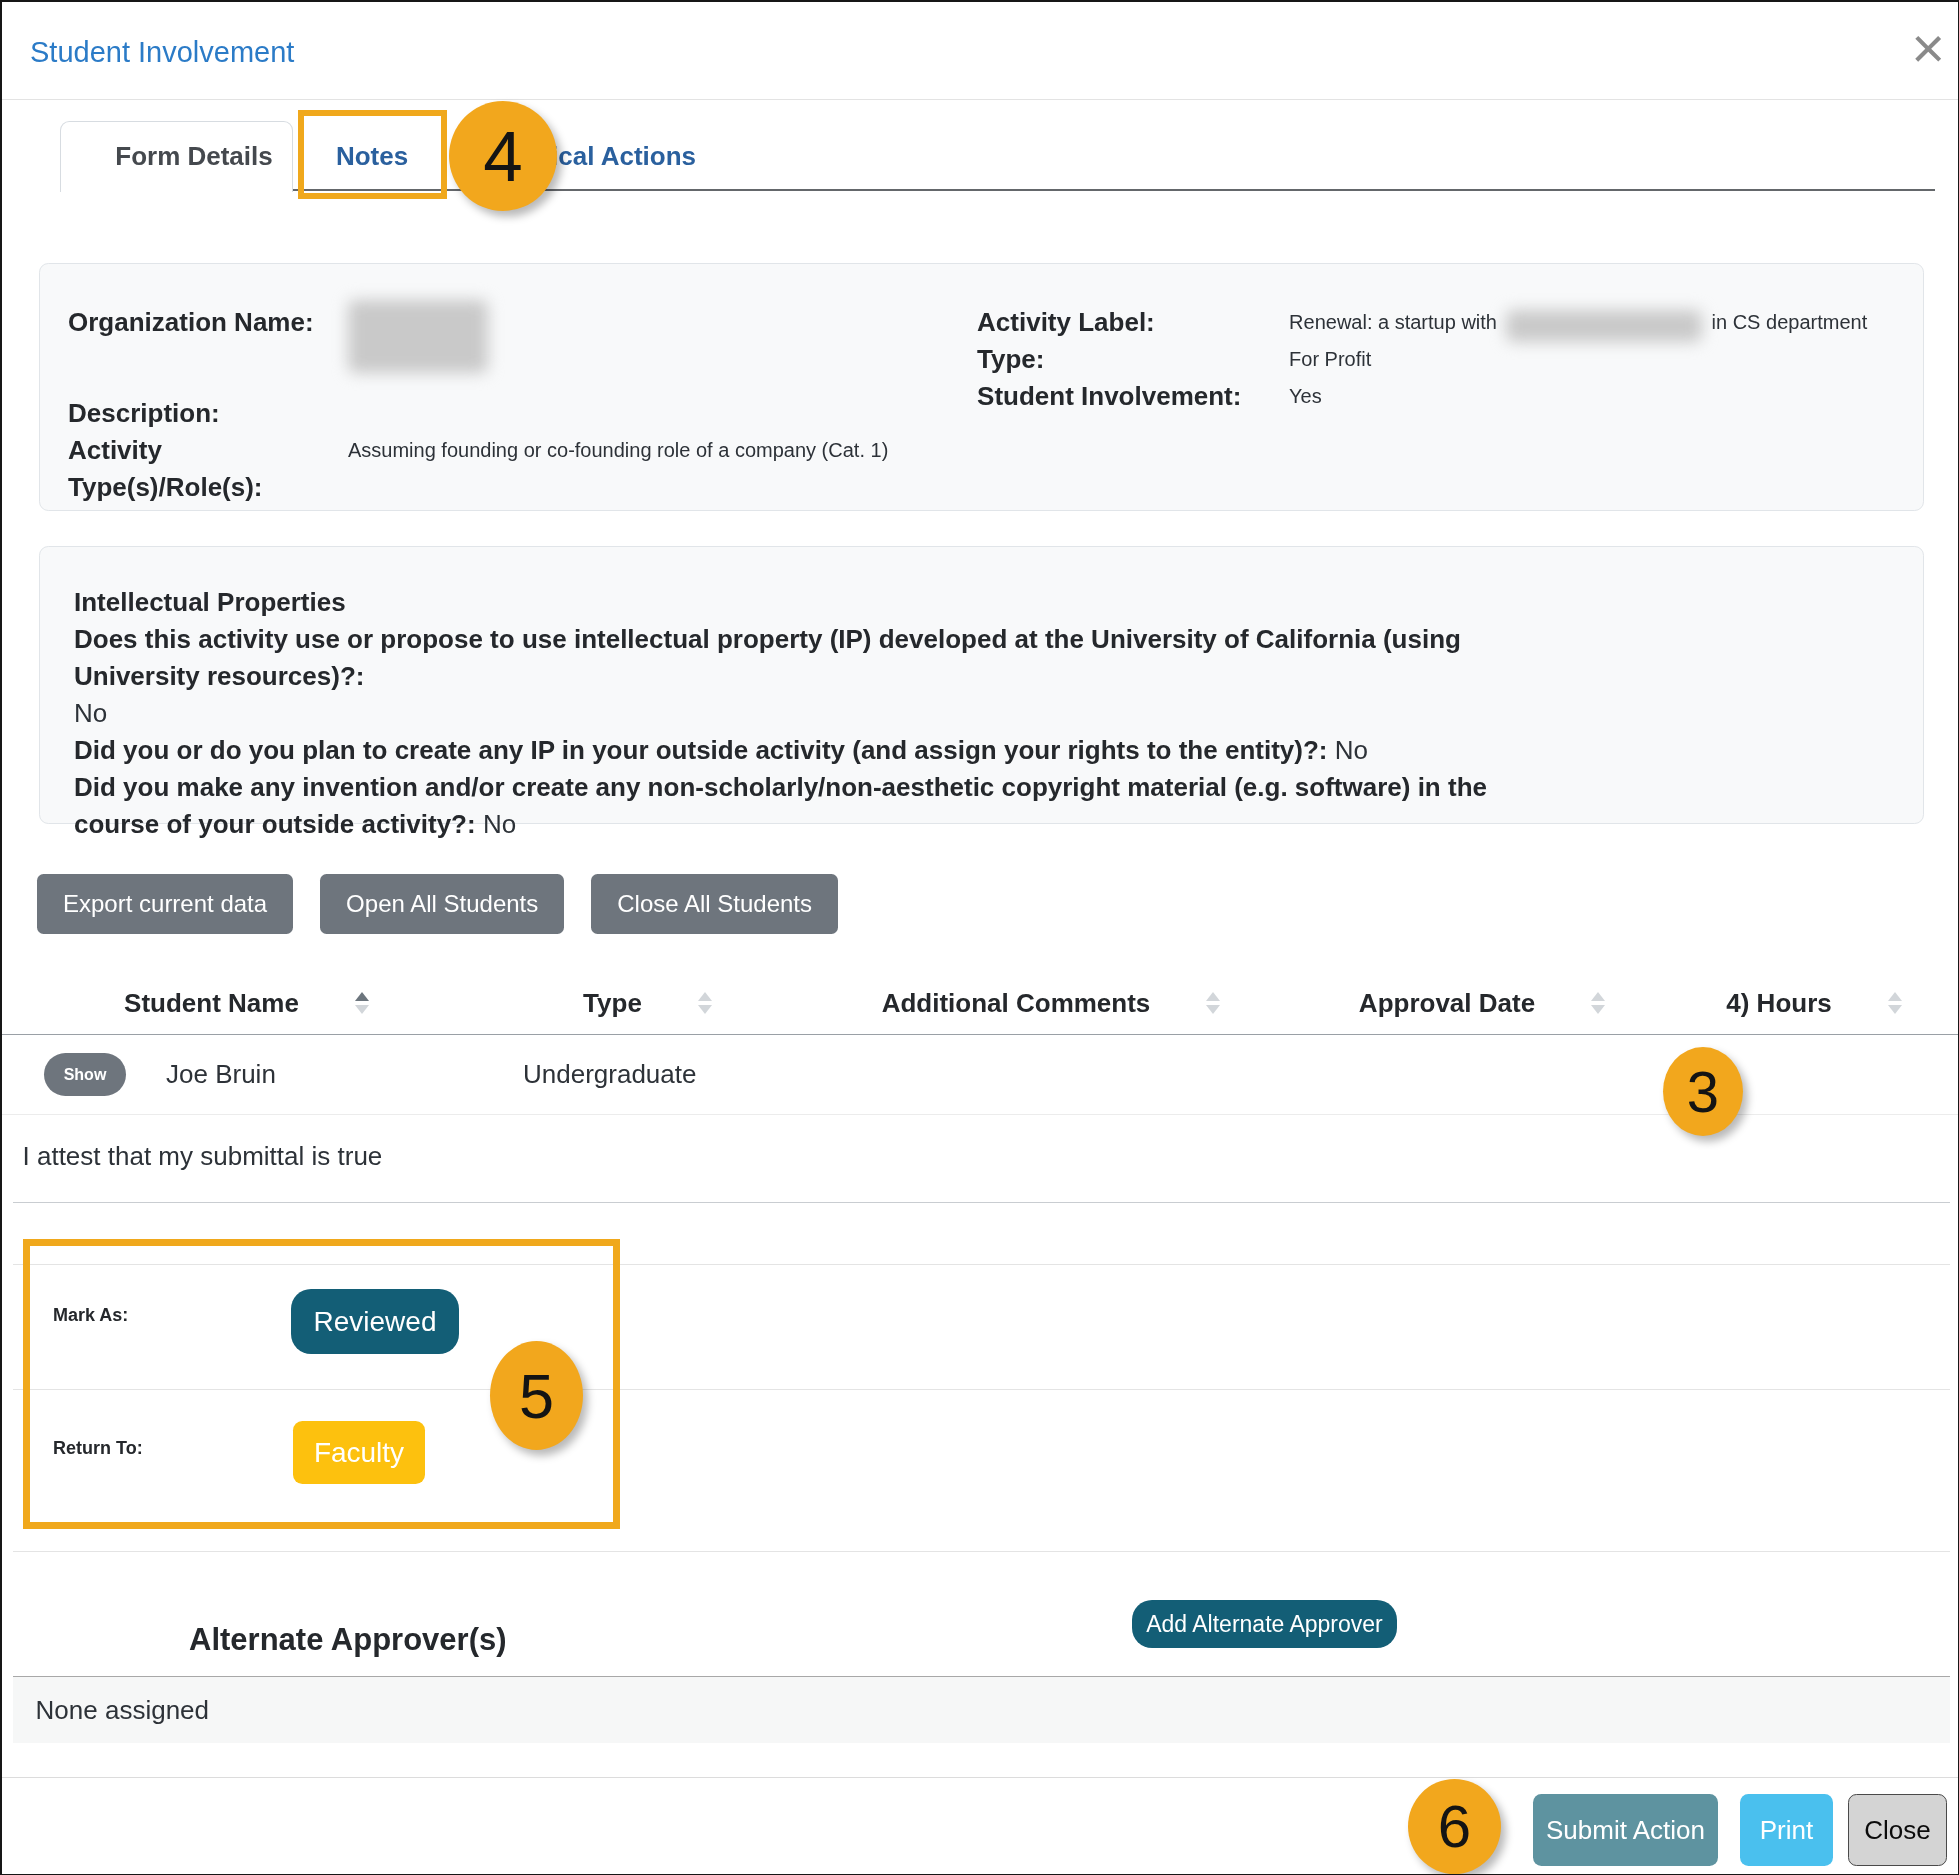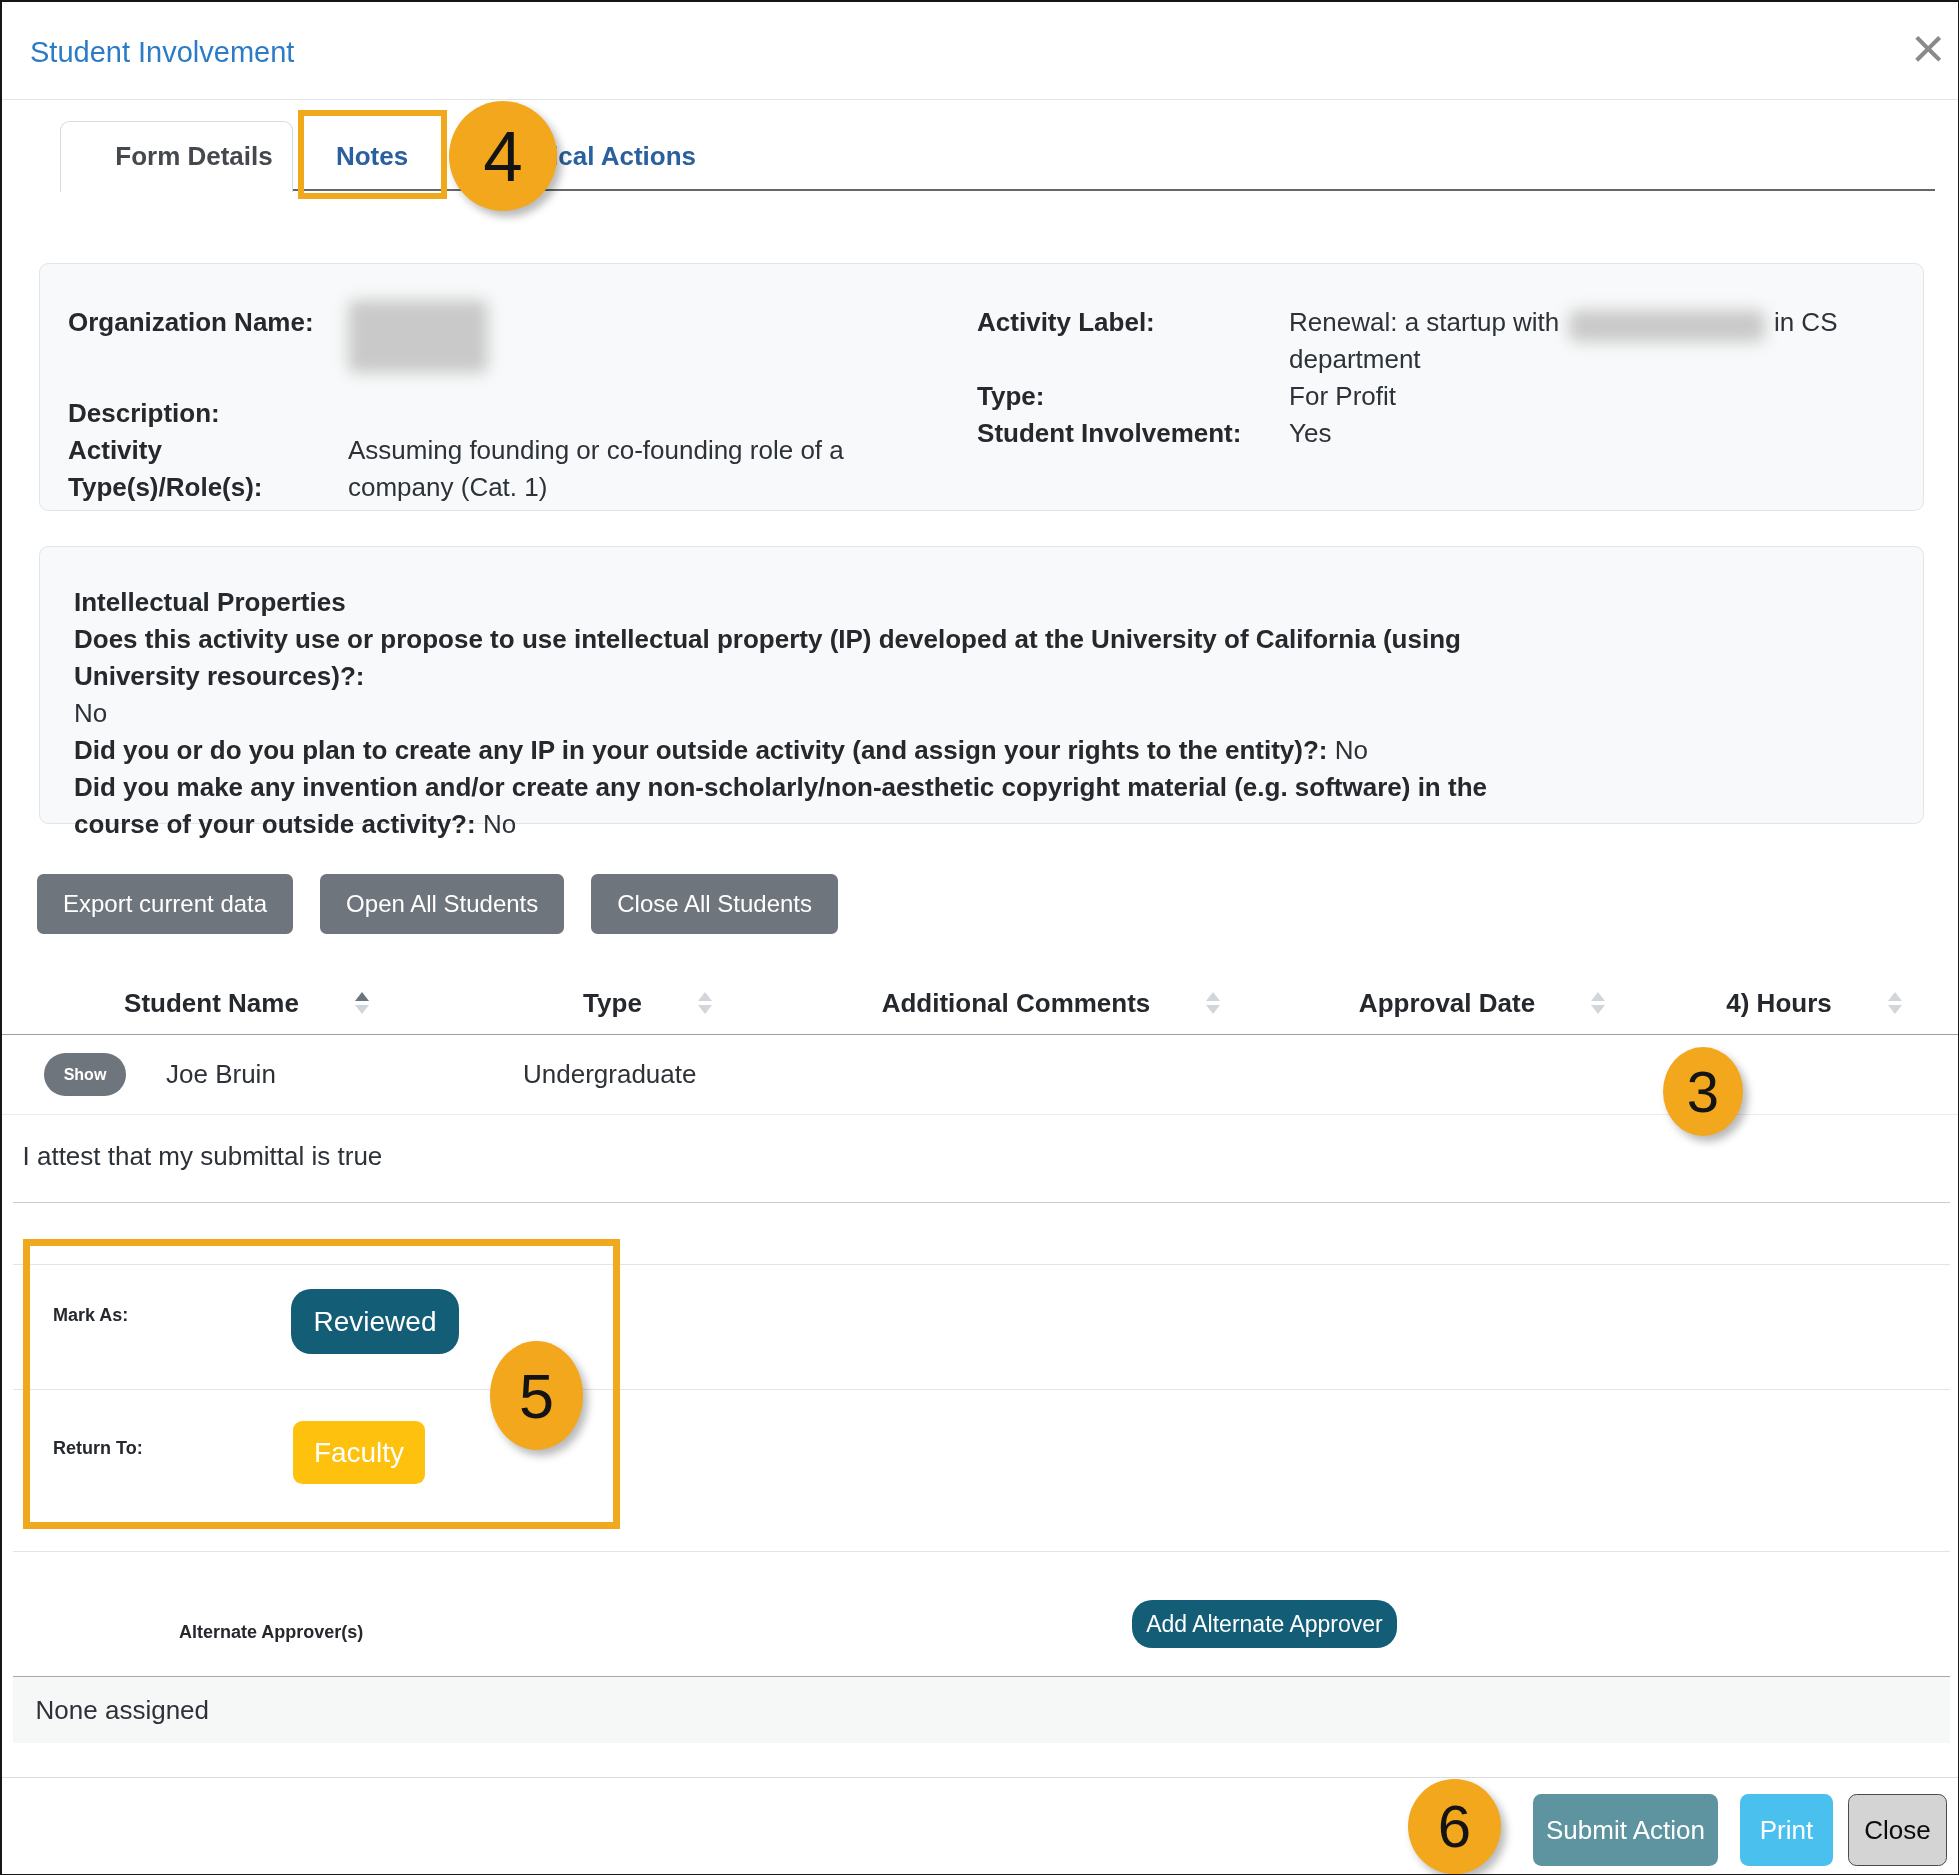--- a/index.html
+++ b/index.html
@@ -28,21 +28,21 @@
   
   .panel { position:absolute; left:37px; width:1885px; background:#f8f9fa;
            border:0.9px solid #e1e5e9; border-radius:9.3px; }
   #info-panel { top:261px; height:248px; padding:40px 28px 0 28px; }
   .info-cols { display:flex; }
   .info-col { display:flex; flex-direction:column; }
   .col-left { width:923px; }
   .col-right { width:932px; }
   .info-row { display:flex; align-items:flex-start; }
   .lbl { font-weight:bold; color:#25282c; font-size:26px; line-height:37px; }
-  .val { color:#2d3238; font-size:26px; line-height:37px; }
+  .val { color:#2d3238; font-size:20px; line-height:37px; }
   .col-left  .lbl { width:280px; flex:0 0 280px; }
   .col-left  .val { width:578px; }
   .col-right .lbl { width:312px; flex:0 0 312px; }
   .col-right .val { width:597px; }
   .row-org { min-height:91px; }
   .redacted { display:inline-block; background:#c9c9c9; filter:blur(7.5px); border-radius:7.5px; }
   .redact-org { width:140px; height:73px; margin-top:-3.7px; }
   .redact-inline { width:196px; height:32px; vertical-align:middle; margin:0 9.3px -3.7px 9.3px; }
 
   #ip-panel { top:544px; height:278px; padding:37px 34px 0 34px; }
@@ -82,21 +82,21 @@
   .hline.dark { background:#c9cdd1; }
   .review-label { position:absolute; left:51px; font-size:18px; font-weight:bold; color:#25282c; }
   .teal-btn { background:#135e76; color:#fff; border:none; border-radius:20px; cursor:pointer;
               display:flex; align-items:center; justify-content:center; font-family:inherit; }
   #btn-reviewed { position:absolute; left:289px; top:1287px; width:168px; height:65px; font-size:28px; }
   #btn-faculty  { position:absolute; left:291px; top:1419px; width:132px; height:63px; font-size:28px;
                   background:#fdc10e; color:#fff; border:none; border-radius:9.3px; cursor:pointer;
                   display:flex; align-items:center; justify-content:center; font-family:inherit; }
 
   
-  .alt-label { position:absolute; left:177px; top:1620px; font-size:18px; font-weight:bold; color:#25282c; }
+  .alt-label { position:absolute; left:187px; top:1620px; font-size:31px; font-weight:bold; color:#25282c; }
   #btn-add-alt { position:absolute; left:1130px; top:1598px; width:265px; height:48px; font-size:23px; }
   .none-block { position:absolute; left:11.2px; top:1674px; width:1937px; height:67px;
                 background:#f6f7f7; border-top:1.9px solid #a8a8a8; display:flex; align-items:center; }
   .none-block span { margin-left:22.4px; font-size:26px; color:#2d3238; }
 
   
   .footer-line { position:absolute; left:0; top:1775px; width:1960px; height:0.9px; background:#dcdcdc; }
   .fbtn { position:absolute; top:1792px; height:72px; border:none; border-radius:8.4px;
           font-size:26px; color:#fff; cursor:pointer; display:flex; align-items:center;
           justify-content:center; font-family:inherit; }

